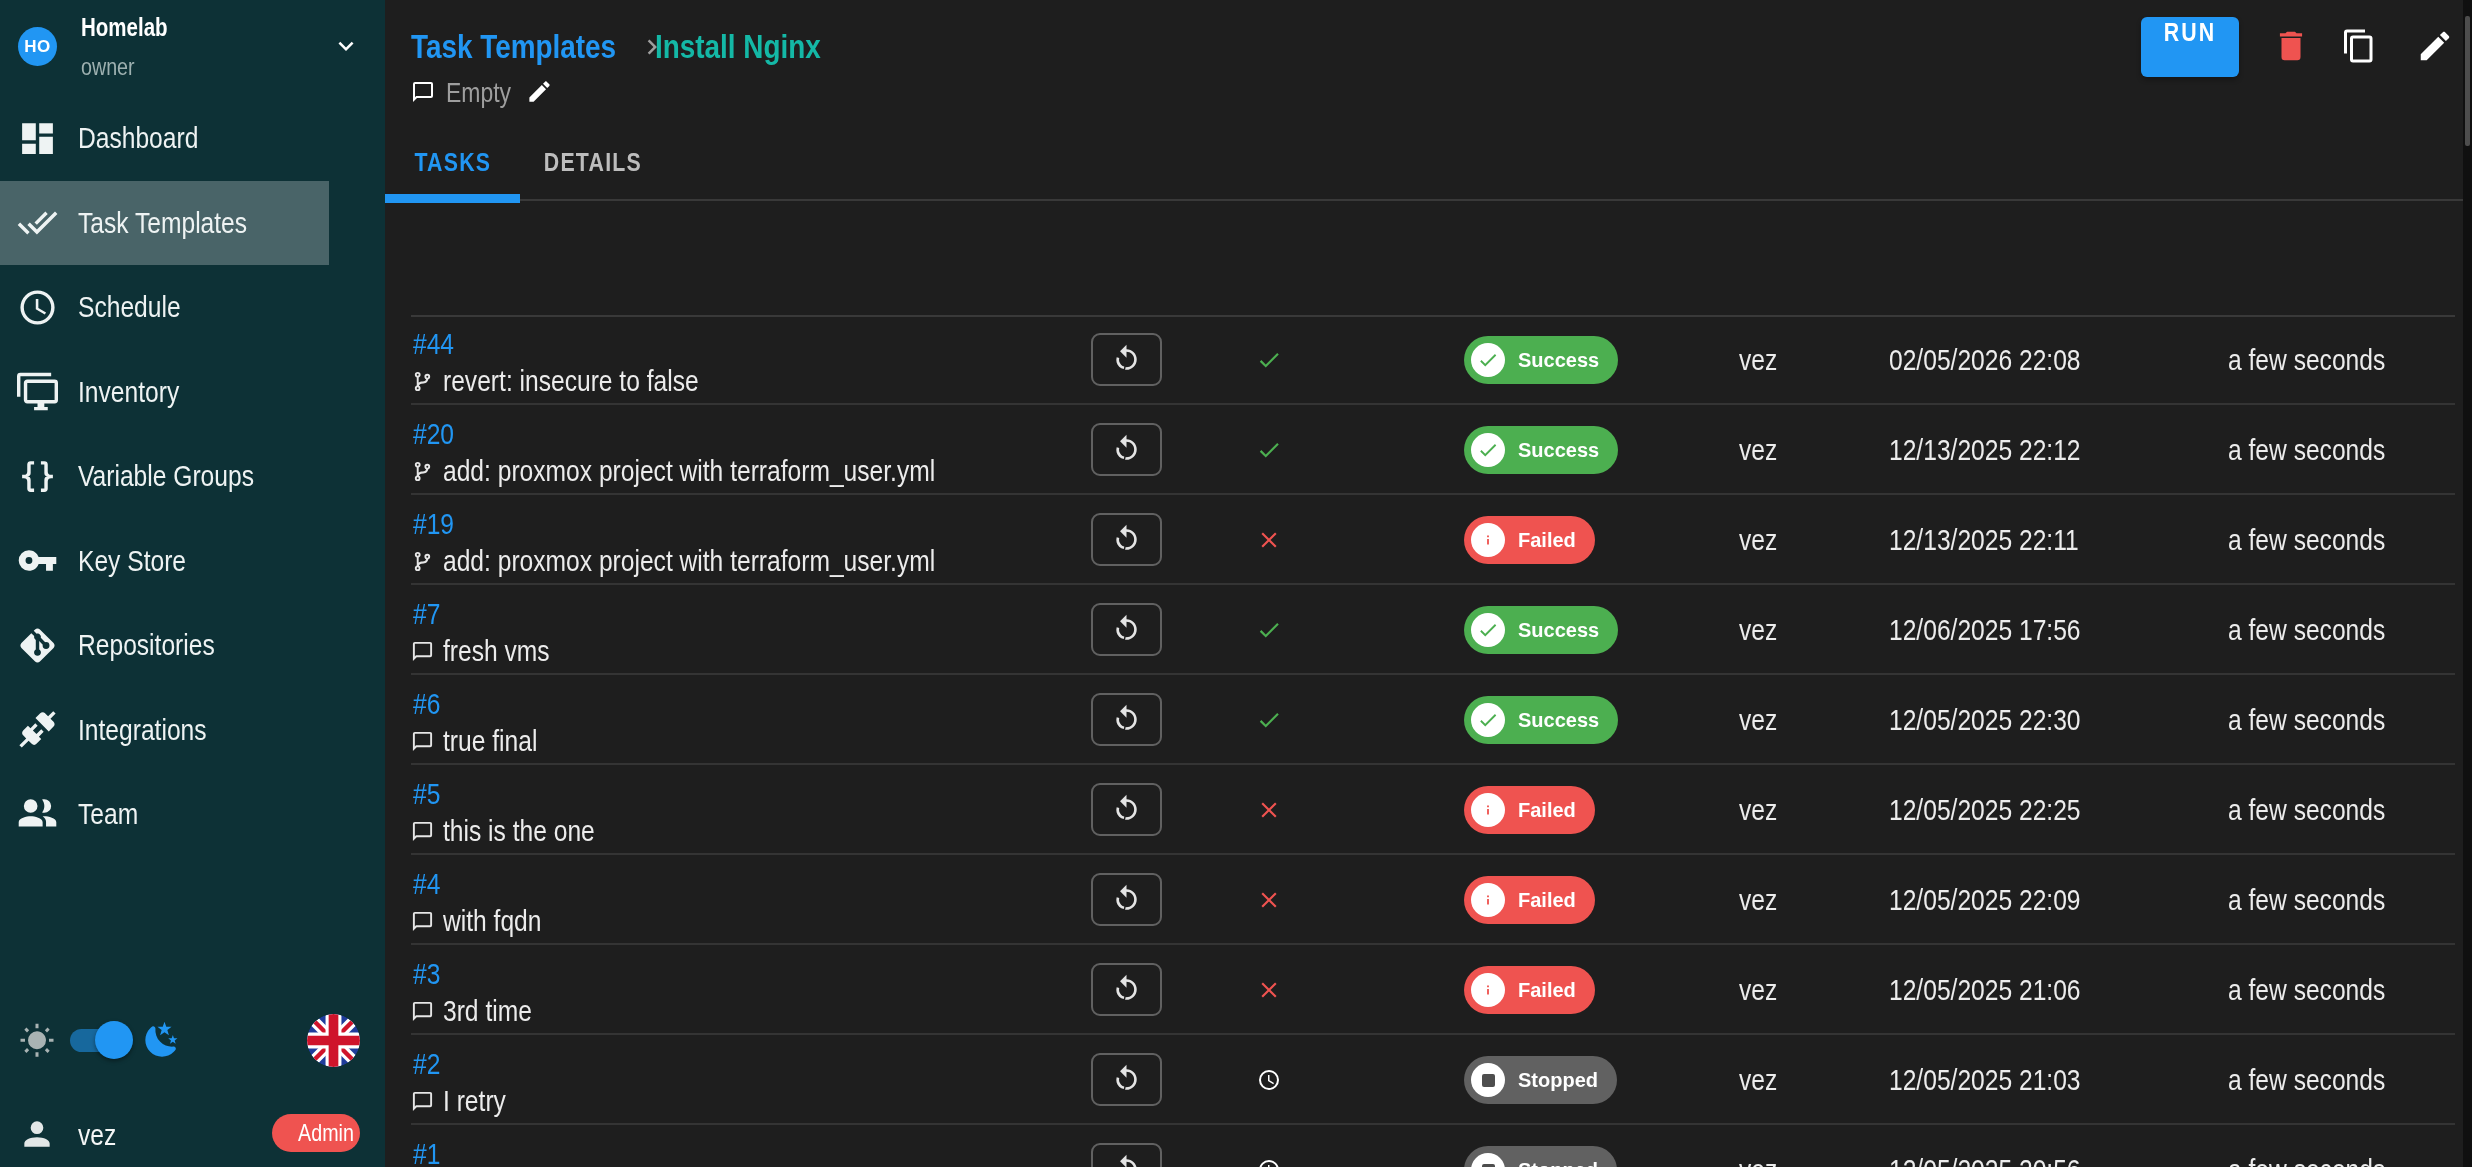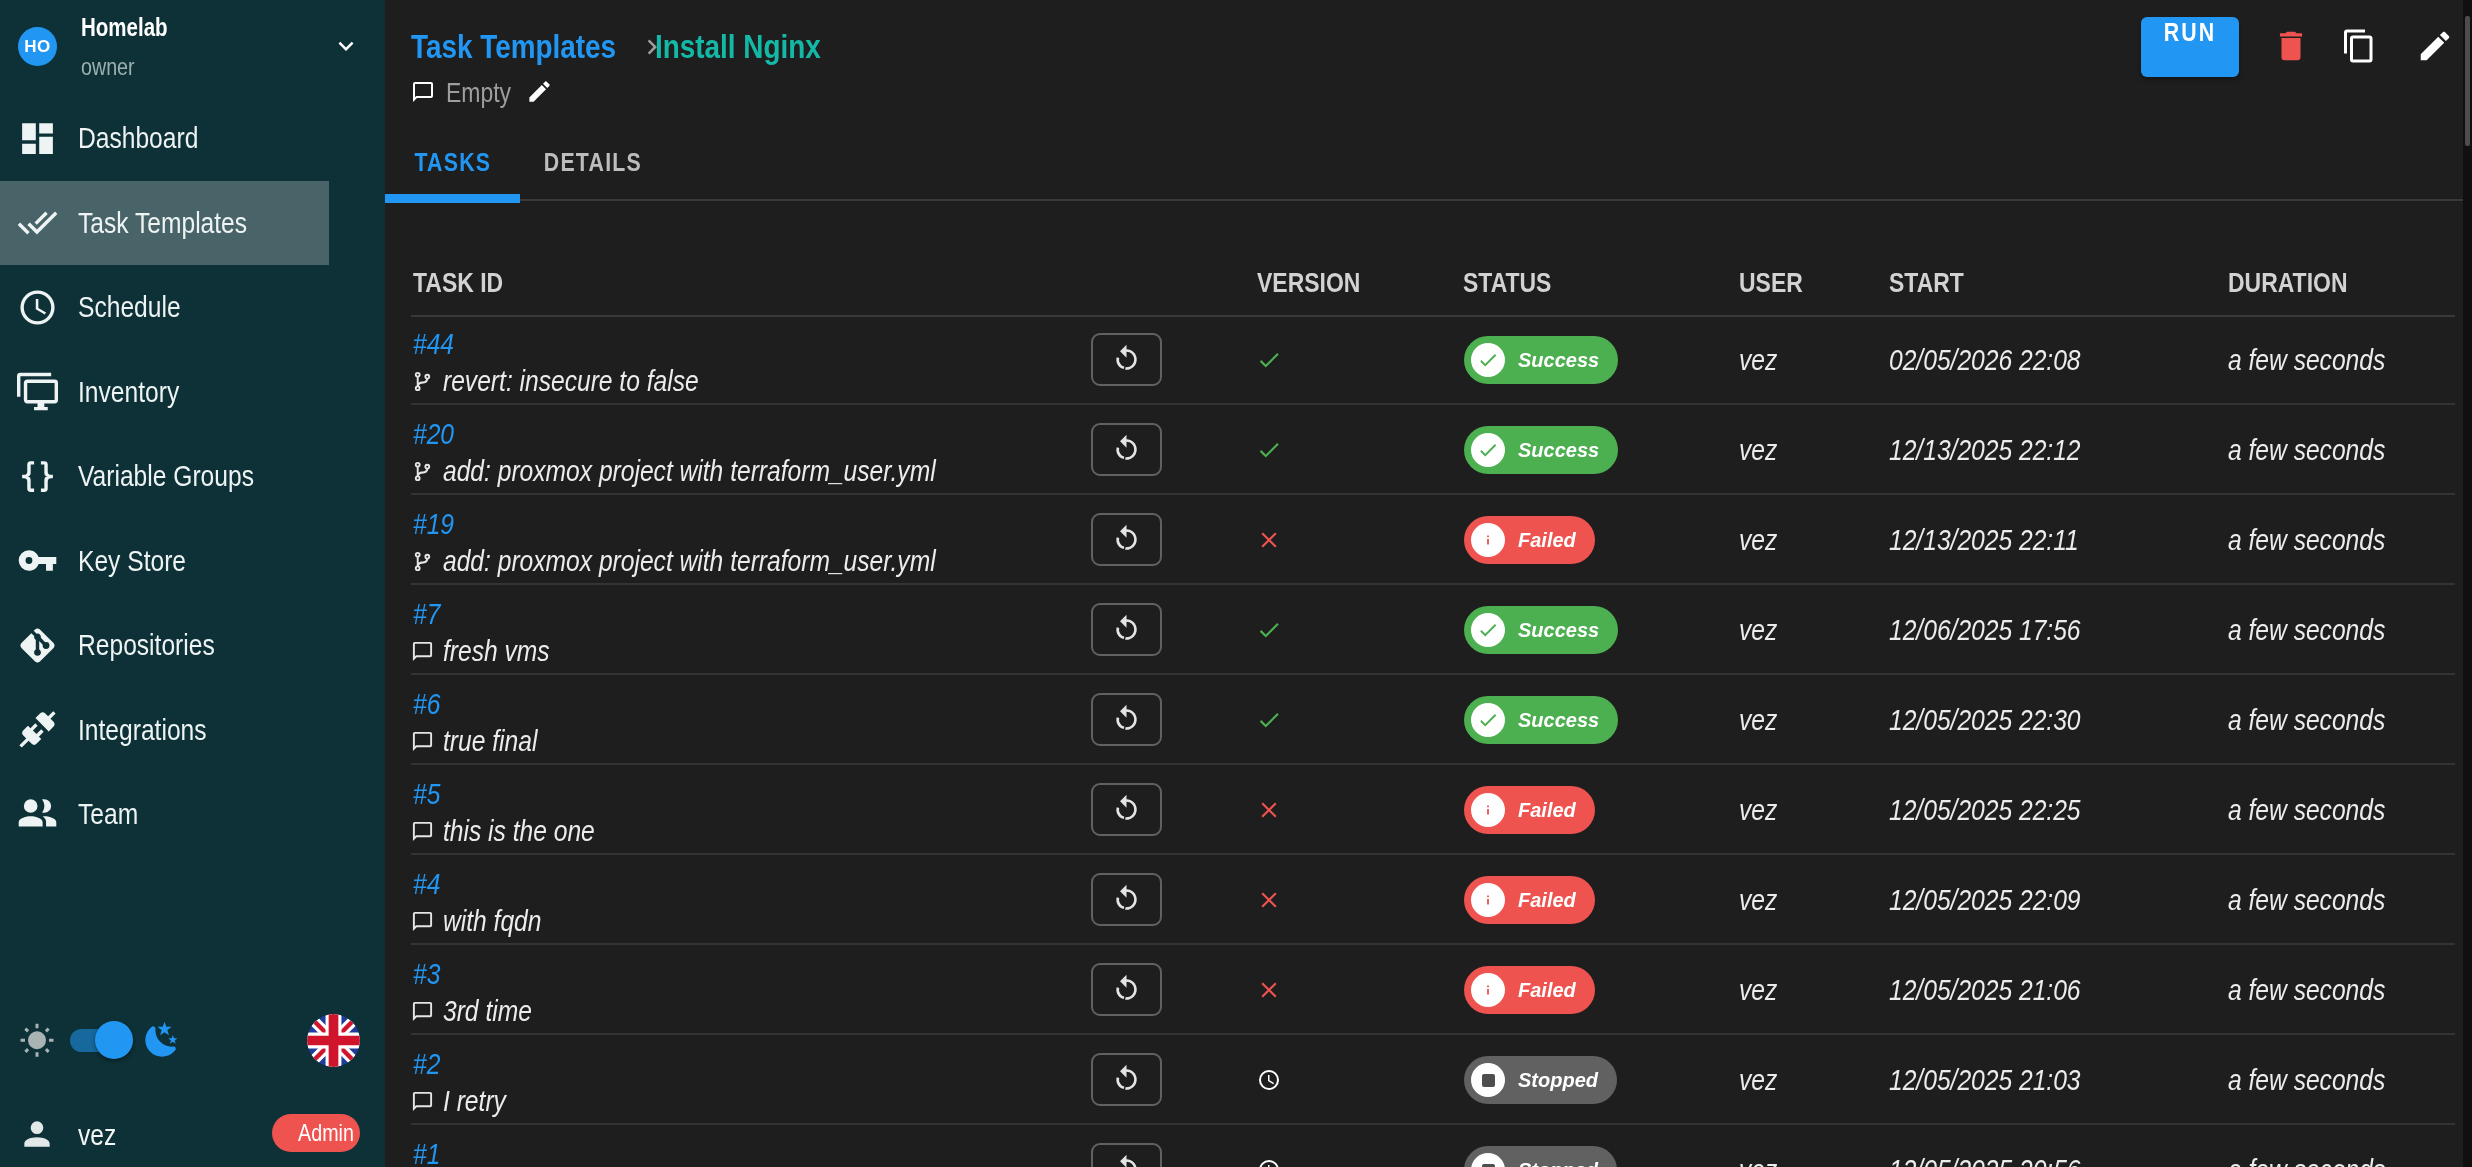--- a/index.html
+++ b/index.html
@@ -69,21 +69,21 @@
   .tab-slider { position:absolute; left:0; top:64px; width:135px; height:9px; background:#2196f3; z-index:2; }
 
   
   .thead { position:absolute; left:0; top:245px; width:2087px; height:70px; }
   .th { position:absolute; top:22px; font-size:28px; font-weight:bold; color:#d2d2d2; }
   .th-0 { left:28px; } .th-1 { left:872px; } .th-2 { left:1078px; }
   .th-3 { left:1354px; } .th-4 { left:1504px; } .th-5 { left:1843px; }
   .thead-divider { position:absolute; left:26px; top:315px; width:2044px; height:2px; background:#393939; }
 
   #rows { position:absolute; left:0; top:315px; width:2087px; }
-  .trow { position:relative; height:90px;font-style:italic; }
+  .trow { position:relative; height:90px; }
   .trow::after { content:""; position:absolute; left:26px; right:17px; bottom:0; height:2px; background:#343434; }
   .task-link { position:absolute; left:28px; top:13px; font-size:30px; color:#2196f3; cursor:pointer; line-height:32px; }
   .task-msg  { position:absolute; left:26px; top:51px; height:30px; display:flex; align-items:center; font-size:30px; color:#ececec; }
   .task-msg .mic { width:23px; height:23px; margin-right:9px; color:#e6e6e6; flex:none; }
   .task-msg .mic svg { width:23px; height:23px; display:block; }
   .replay-btn { position:absolute; left:706px; top:18px; width:71px; height:53px; border-radius:9px;
                 border:2px solid rgba(255,255,255,0.3); background:transparent; cursor:pointer;
                 display:flex; align-items:center; justify-content:center; color:#e4e4e4; }
   .replay-btn svg { width:31px; height:31px; display:block; }
   .ver { position:absolute; left:871px; top:32px; width:26px; height:26px; }
@@ -281,28 +281,20 @@
       <div class="tab tab-0">
           <span class="sxc">TASKS</span>
         </div>
       <div class="tab tab-1">
           <span class="sxc">DETAILS</span>
         </div>
       <div class="tabs-divider"></div>
       <div class="tab-slider"></div>
     </div>
 
-    <div class="thead">
-      <span class="th th-0"><span class="sx">TASK ID</span></span>
-      <span class="th th-1"><span class="sx">VERSION</span></span>
-      <span class="th th-2"><span class="sx">STATUS</span></span>
-      <span class="th th-3"><span class="sx">USER</span></span>
-      <span class="th th-4"><span class="sx">START</span></span>
-      <span class="th th-5"><span class="sx">DURATION</span></span>
-    </div>
     <div class="thead-divider"></div>
 
     <div id="rows">
 
         <div class="trow">
           <a class="task-link"><span class="sx">#44</span></a>
           <span class="task-msg">
             <span class="mic">
               <svg viewBox="0 0 24 24" width="100%" height="100%">
                 <path fill="currentColor" d="M13,14C9.64,14 8.54,15.35 8.18,16.24C9.25,16.7 10,17.76 10,19A3,3 0 0,1 7,22A3,3 0 0,1 4,19C4,17.69 4.83,16.58 6,16.17V7.83C4.83,7.42 4,6.31 4,5A3,3 0 0,1 7,2A3,3 0 0,1 10,5C10,6.31 9.17,7.42 8,7.83V13.12C8.88,12.47 10.16,12 12,12C14.67,12 15.56,10.66 15.85,9.77C14.77,9.32 14,8.25 14,7A3,3 0 0,1 17,4A3,3 0 0,1 20,7C20,8.34 19.12,9.5 17.91,9.86C17.65,11.29 16.68,14 13,14M7,18A1,1 0 0,0 6,19A1,1 0 0,0 7,20A1,1 0 0,0 8,19A1,1 0 0,0 7,18M7,4A1,1 0 0,0 6,5A1,1 0 0,0 7,6A1,1 0 0,0 8,5A1,1 0 0,0 7,4M17,6A1,1 0 0,0 16,7A1,1 0 0,0 17,8A1,1 0 0,0 18,7A1,1 0 0,0 17,6Z"></path>

